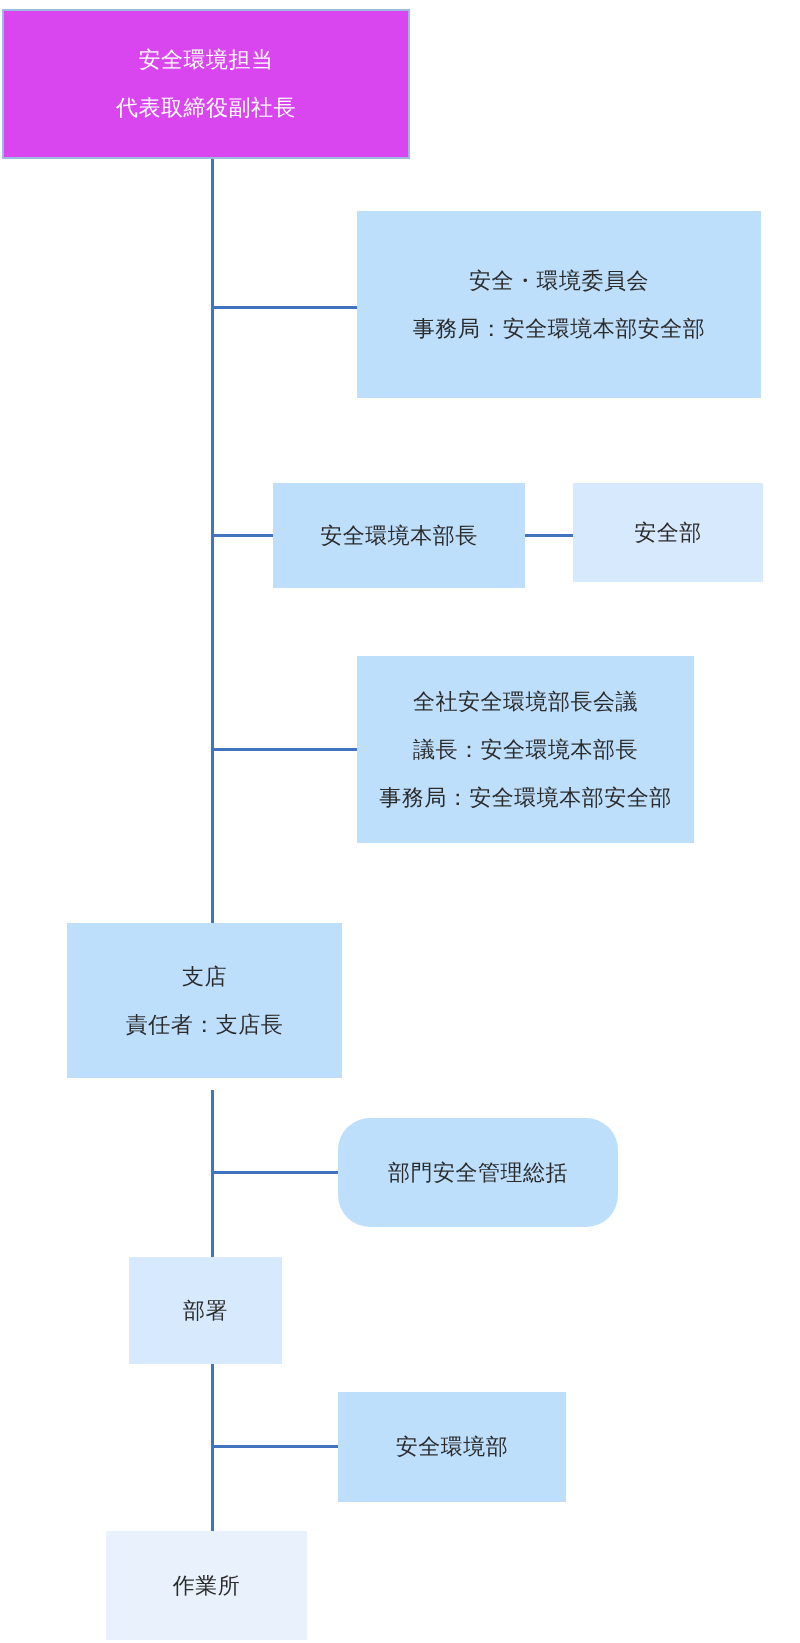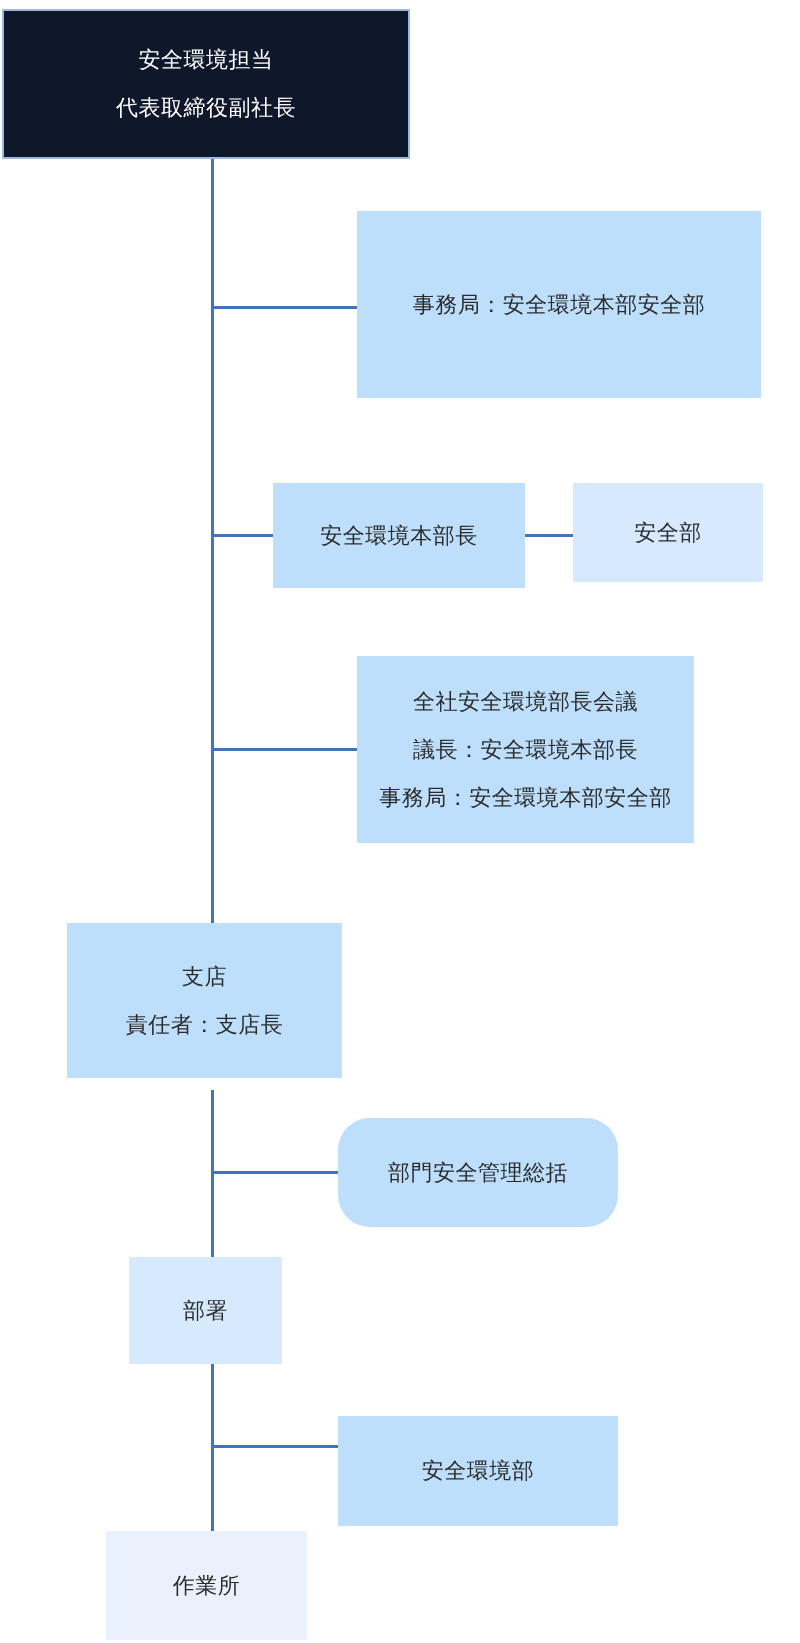--- a/index.html
+++ b/index.html
@@ -23,36 +23,36 @@
     align-items: center;
     justify-content: center;
     text-align: center;
     font-size: 22px;
     line-height: 48px;
     letter-spacing: 0.5px;
     box-sizing: border-box;
   }
   .node-root {
     left: 2px; top: 9px; width: 408px; height: 150px;
-    background: #0f172a;
+    background: #d946ef;
     border: 2px solid #9DB9E0;
     color: #ffffff;
   }
   .node-mid   { background: #BDDFFC; }
   .node-light { background: #D7E9FC; }
   .node-faint { background: #E9F2FC; }
 
   .node-committee   { left: 357px; top: 211px;  width: 404px; height: 187px; }
   .node-hq-chief    { left: 273px; top: 483px;  width: 252px; height: 105px; }
   .node-safety-dept { left: 573px; top: 483px;  width: 190px; height: 99px; }
   .node-council     { left: 357px; top: 656px;  width: 337px; height: 187px; }
   .node-branch      { left: 67px;  top: 923px;  width: 275px; height: 155px; }
   .node-division    { left: 338px; top: 1118px; width: 280px; height: 109px; border-radius: 32px; }
   .node-department  { left: 129px; top: 1257px; width: 153px; height: 107px; }
-  .node-env-dept    { left: 338px; top: 1392px; width: 280px; height: 110px; margin-top: 24px; }
+  .node-env-dept    { left: 338px; top: 1392px; width: 228px; height: 110px; }
   .node-worksite    { left: 106px; top: 1531px; width: 201px; height: 109px; }
 
   .connector {
     position: absolute;
     background: #4173BE;
   }
   .conn-v { width: 3px; }
   .conn-h { height: 3px; }
 
   .v-main   { left: 211px; top: 159px;  height: 764px; }
@@ -81,20 +81,21 @@
   <div class="connector conn-h h-council"></div>
   <div class="connector conn-h h-division"></div>
   <div class="connector conn-h h-env-dept"></div>
 
   <div class="node node-root">
     <div>安全環境担当</div>
     <div>代表取締役副社長</div>
   </div>
 
   <div class="node node-mid node-committee">
+    <div>安全・環境委員会</div>
     <div>事務局：安全環境本部安全部</div>
   </div>
 
   <div class="node node-mid node-hq-chief">
     <div>安全環境本部長</div>
   </div>
 
   <div class="node node-light node-safety-dept">
     <div>安全部</div>
   </div>

